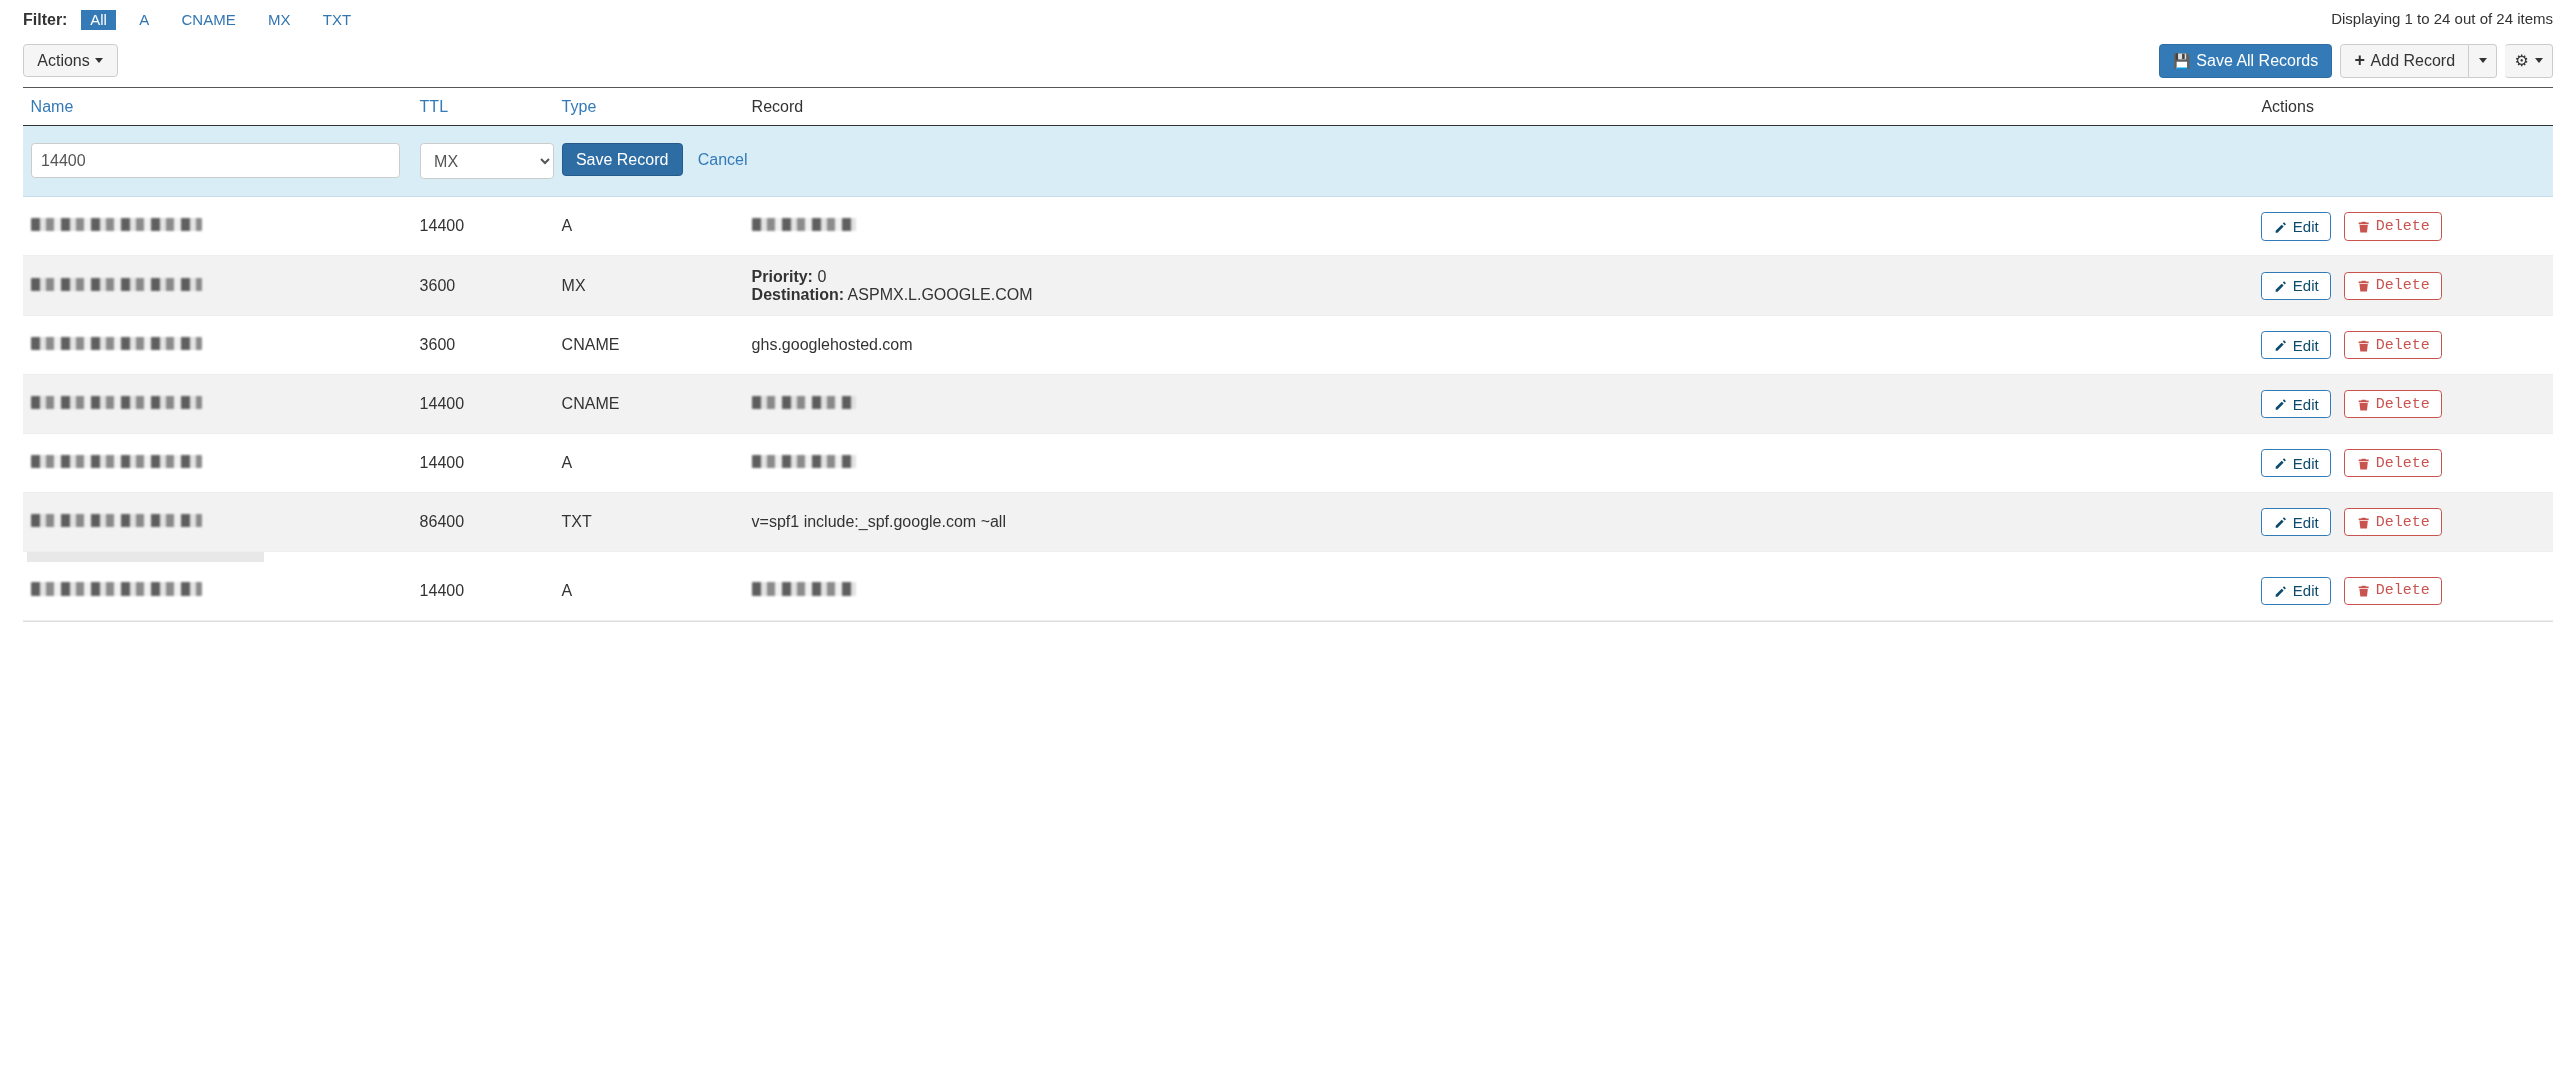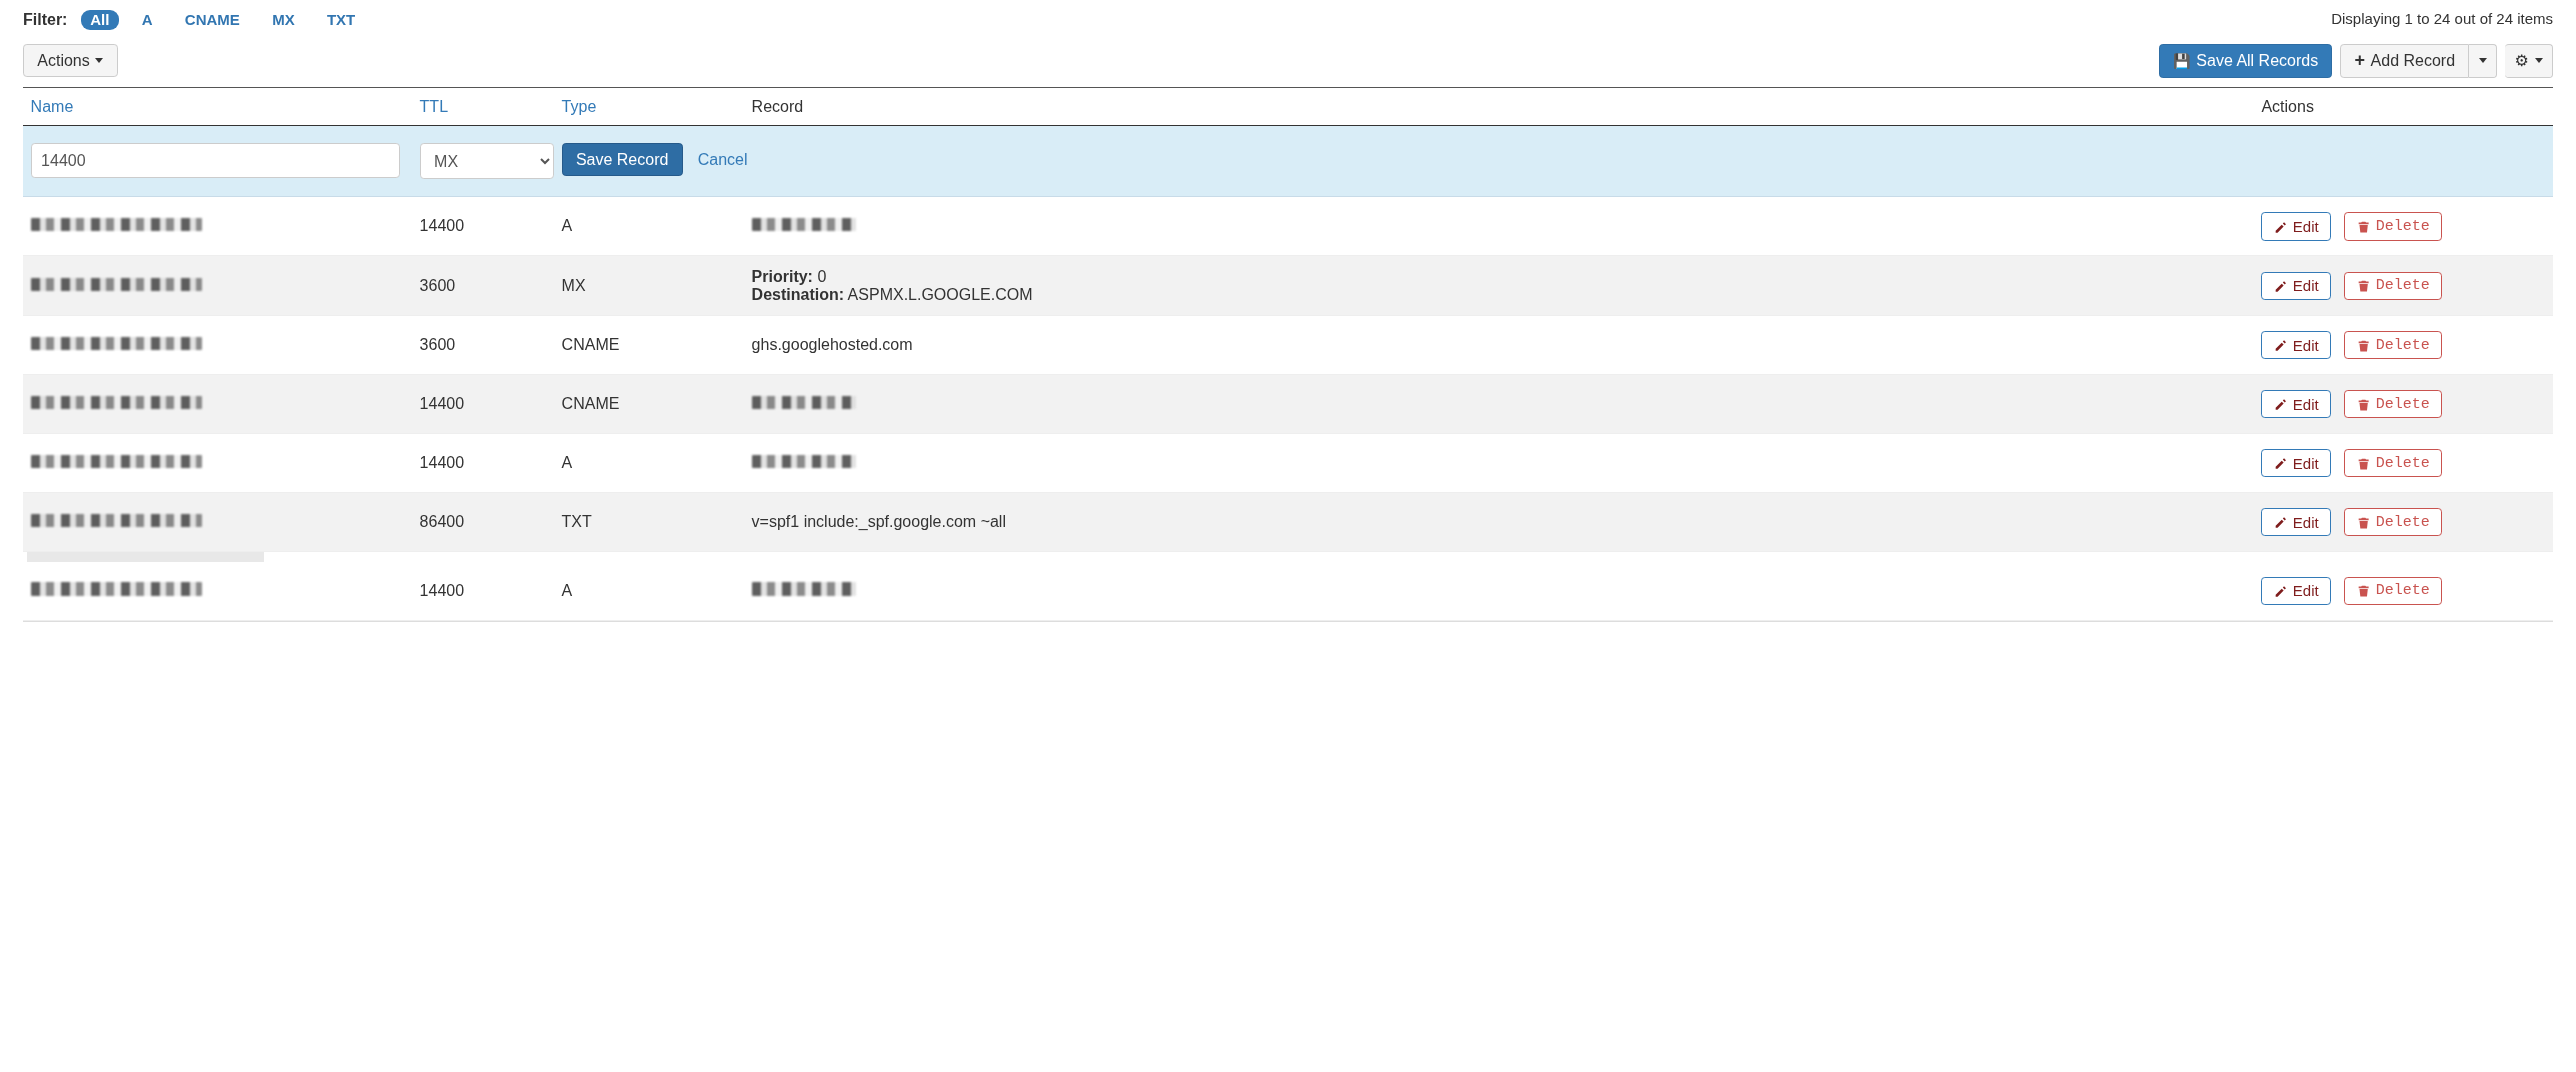--- a/index.html
+++ b/index.html
@@ -22,23 +22,22 @@
   .filter-group {
     display: flex;
     align-items: center;
     gap: 13.3px;
   }
   .filter-label { font-weight: 700; }
   .filter-opt {
     color: #3276b1;
     cursor: pointer;
     padding: 1.9px 9.5px;
-    border-radius: 9px;
+    border-radius: 0;
     font-size: 15px;
-    font-weight: bold;
   }
   .filter-opt.active {
     background: #337ab7;
     color: #fff;
   }
   .display-count {
     color: #333;
     font-size: 15px;
   }
 
@@ -169,21 +168,21 @@
   .cell-actions {
     display: flex;
     gap: 13.3px;
     justify-content: flex-start;
   }
   .btn-sm {
     padding: 4.7px 11.4px;
     font-size: 15px;
   }
   .btn-edit {
-    color: #7f1d1d;
+    color: #0c4a6e;
     border-color: #337ab7;
     background: #fff;
   }
   .btn-delete {
     color: #c9534f;
     border-color: #c9534f;
     background: #fff;
     font-family: Liberation Mono, monospace;
   }
   .record-details b { font-weight: 700; }

